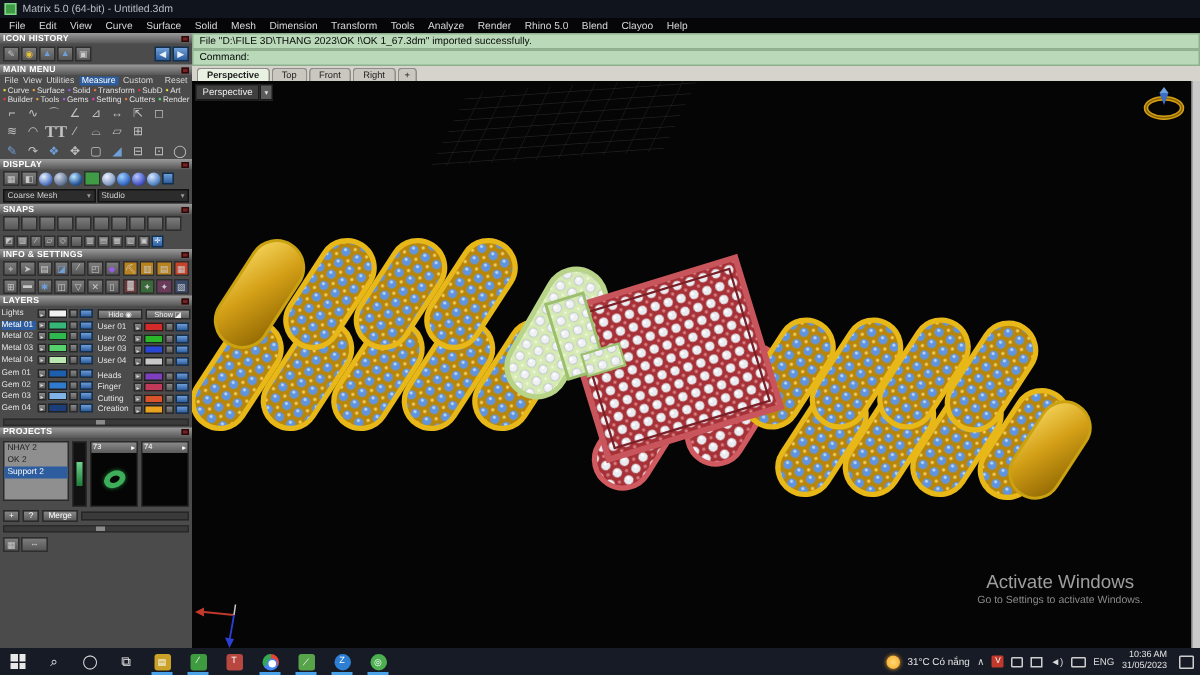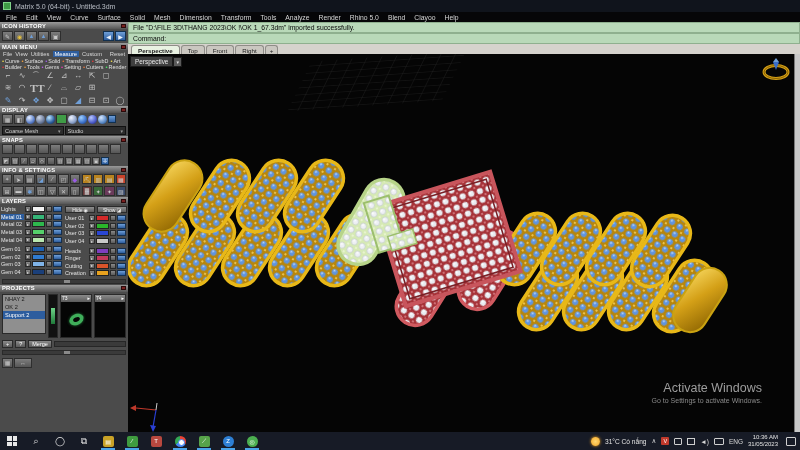--- a/index.html
+++ b/index.html
@@ -74,21 +74,21 @@
   #tabbar { position:absolute; top:44px; left:128px; width:672px; height:10px; background:#d6d3cd; display:flex; align-items:flex-end; gap:1px; padding-left:3px; }
   .vtab { height:9px; padding:0 6px; font-size:6.2px; color:#222; background:#cac7c0; border:1px solid #8f8d88; border-bottom:none; border-radius:3px 3px 0 0; display:flex; align-items:center; }
   .vtab.active { background:#e9f2e2; font-weight:bold; }
   .vtab.plus { padding:0 4px; }
 
   
   #viewport { position:absolute; top:54px; left:128px; width:672px; height:378px; background:#050505; overflow:hidden; }
   #vplabel { position:absolute; top:2px; left:2px; display:flex; align-items:center; z-index:5; }
   #vplabel .vl { background:#3f3f3f; color:#e8e8e8; font-size:6.4px; padding:1px 4px; border:1px solid #1a1a1a; }
   #vplabel .va { background:#5a5a5a; color:#ddd; font-size:5px; padding:1px 2px; border:1px solid #1a1a1a; }
-  #watermark { position:absolute; right:38px; bottom:28px; text-align:right; z-index:5; }
+  #watermark { position:absolute; right:38px; bottom:28px; text-align:center; z-index:5; }
   #watermark .w1 { color:#9e9e9e; font-size:12.5px; }
   #watermark .w2 { color:#8a8a8a; font-size:7px; margin-top:2px; }
   #edgestrip { position:absolute; top:54px; left:794px; width:6px; height:378px; background:#c9c9c9; border-left:1px solid #7a7a7a; }
 
   
   #taskbar { position:absolute; top:432px; left:0; width:800px; height:18px; background:#171b26; display:flex; align-items:center; }
   .tbico { width:24px; height:18px; display:flex; align-items:center; justify-content:center; color:#e8e8e8; font-size:9px; position:relative; }
   .tbico .under { position:absolute; bottom:0; left:5px; right:5px; height:2px; background:#4aa3e8; }
   .appsq { width:11px; height:11px; border-radius:2px; display:flex; align-items:center; justify-content:center; font-size:6px; color:#fff; }
   .winlogo { width:10px; height:10px; display:grid; grid-template-columns:1fr 1fr; grid-template-rows:1fr 1fr; gap:1px; }

